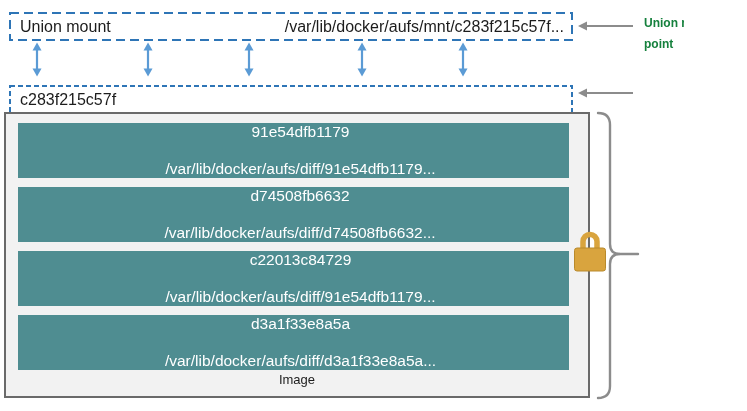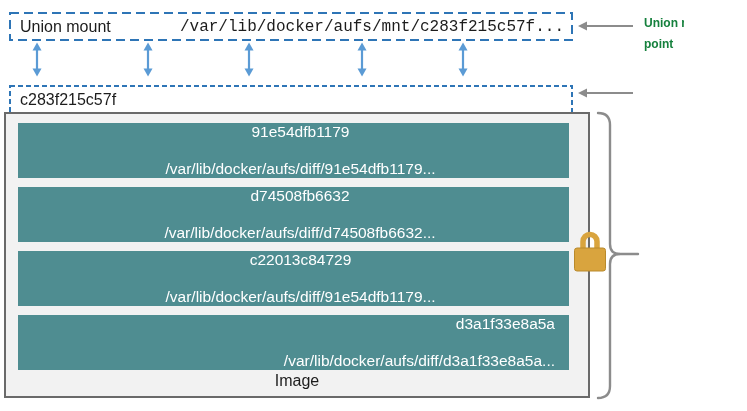--- a/index.html
+++ b/index.html
@@ -7,32 +7,32 @@
     position:relative;width:684px;height:411px;background:#ffffff;overflow:hidden;
     font-family:"Liberation Sans","DejaVu Sans",sans-serif;color:#1c1c1c;
   }
   
   .dbox{position:absolute;left:9px;width:564px;height:29px;display:flex;align-items:center;
         justify-content:space-between;box-sizing:border-box;padding:0 9px 0 11px;font-size:16px;}
   .dbox svg.dash-rect{position:absolute;inset:0;width:100%;height:100%;pointer-events:none;}
   #union-box{top:12px;}
   #container-box{top:77px;margin-top:8px;}
   .dbox .dbox-label{position:relative;white-space:nowrap;}
-  .dbox .dbox-path{position:relative;white-space:nowrap;font-family:Liberation Mono, monospace;}
+  .dbox .dbox-path{position:relative;white-space:nowrap;}
   
   #blue-arrows{position:absolute;left:0;top:42px;width:580px;height:35px;}
   
   #image-outer{position:absolute;left:4px;top:112px;width:586px;height:286px;box-sizing:border-box;
                background:#f2f2f2;border:2px solid #6a6a6a;}
   .layer-row{position:absolute;left:12px;width:551px;height:55px;background:#4f8d91;
              display:flex;align-items:center;justify-content:space-between;box-sizing:border-box;
              padding:0 14px 0 28px;color:#ffffff;font-size:15.5px;flex-direction:column;}
   .layer-row .row-id,.layer-row .row-path{white-space:nowrap;}
-  #row-0{top:9px;} #row-1{top:73px;padding-left:27px;} #row-2{top:137px;} #row-3{top:201px;align-items:flex-end;}
-  .image-label{position:absolute;left:0;top:258px;width:100%;text-align:center;font-size:16px;color:#1c1c1c;}
+  #row-0{top:9px;} #row-1{top:73px;padding-left:27px;} #row-2{top:137px;} #row-3{top:201px;}
+  .image-label{position:absolute;left:0;top:258px;width:100%;text-align:center;font-size:13px;color:#1c1c1c;}
   
   #lock{position:absolute;left:573px;top:228px;}
   #brace{position:absolute;left:592px;top:104px;}
   .gray-arrow{position:absolute;}
   #ga-union{left:577px;top:19px;}
   #ga-container{left:577px;top:86px;}
   
   .ann{position:absolute;left:644px;width:104px;font-size:12px;line-height:21px;color:#15803d;font-weight:bold;}
   #ann-union{top:13px;}
   #ann-container{top:76px;}

